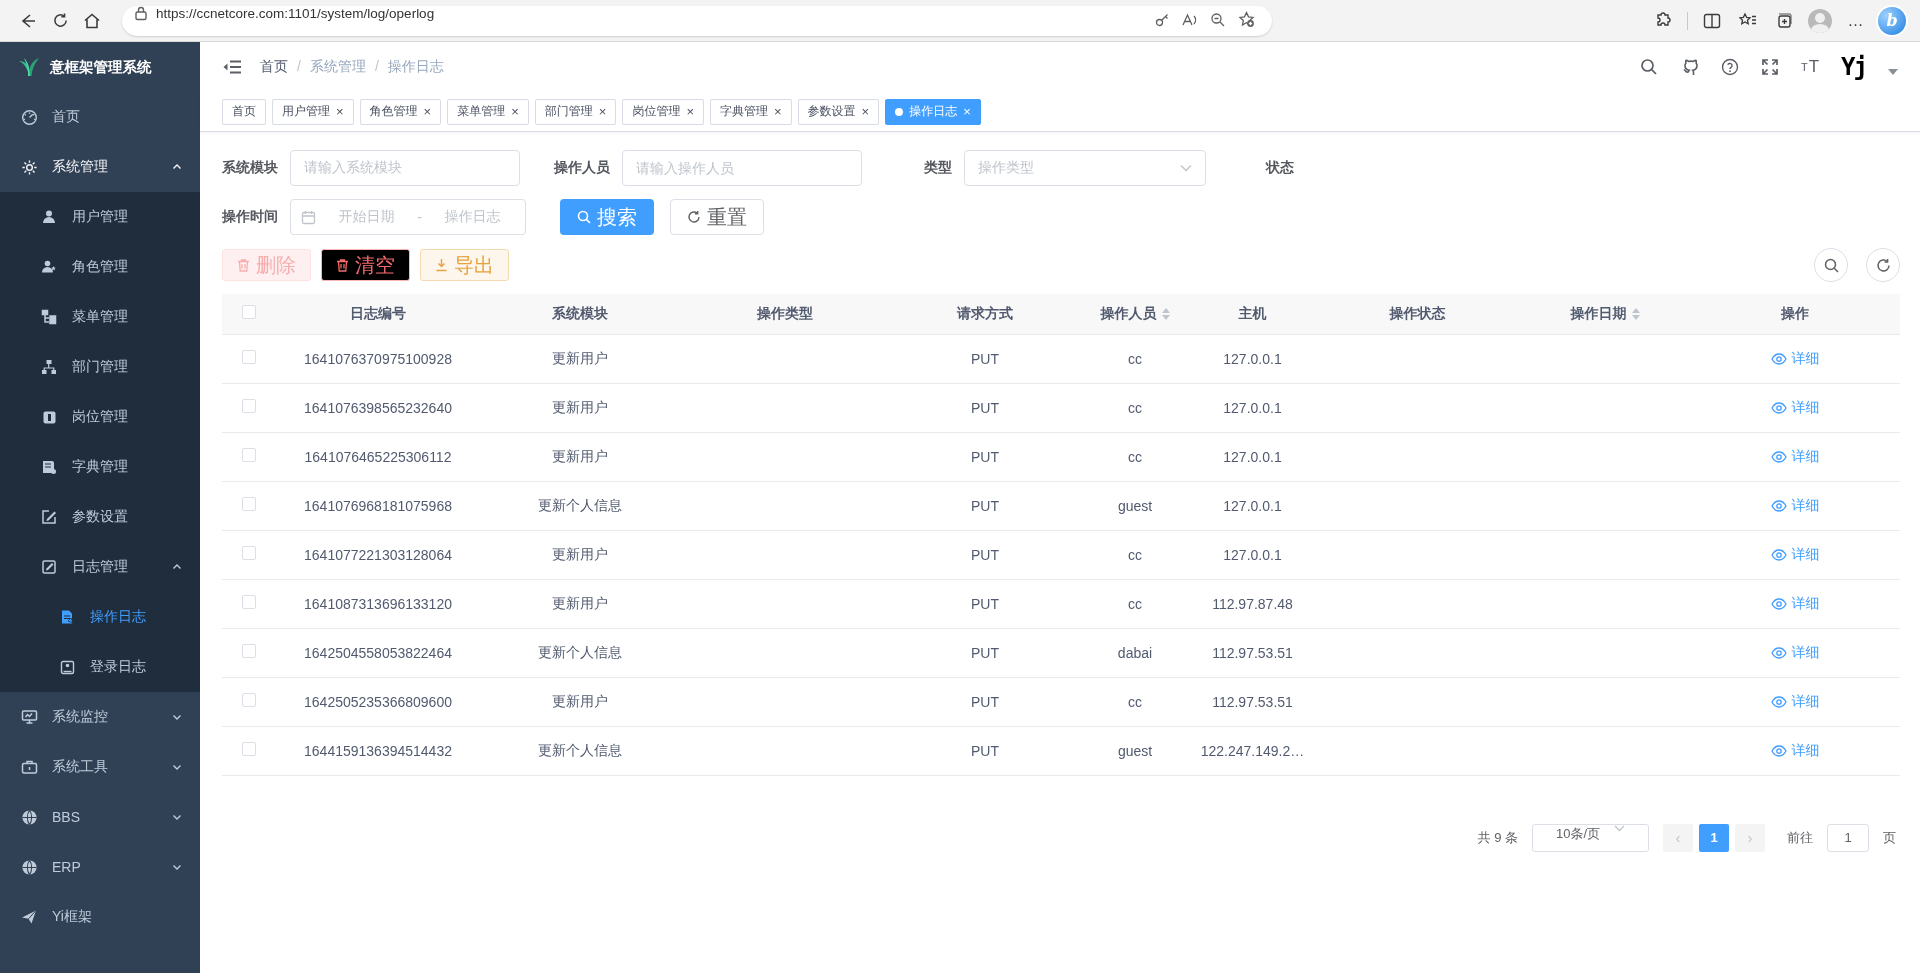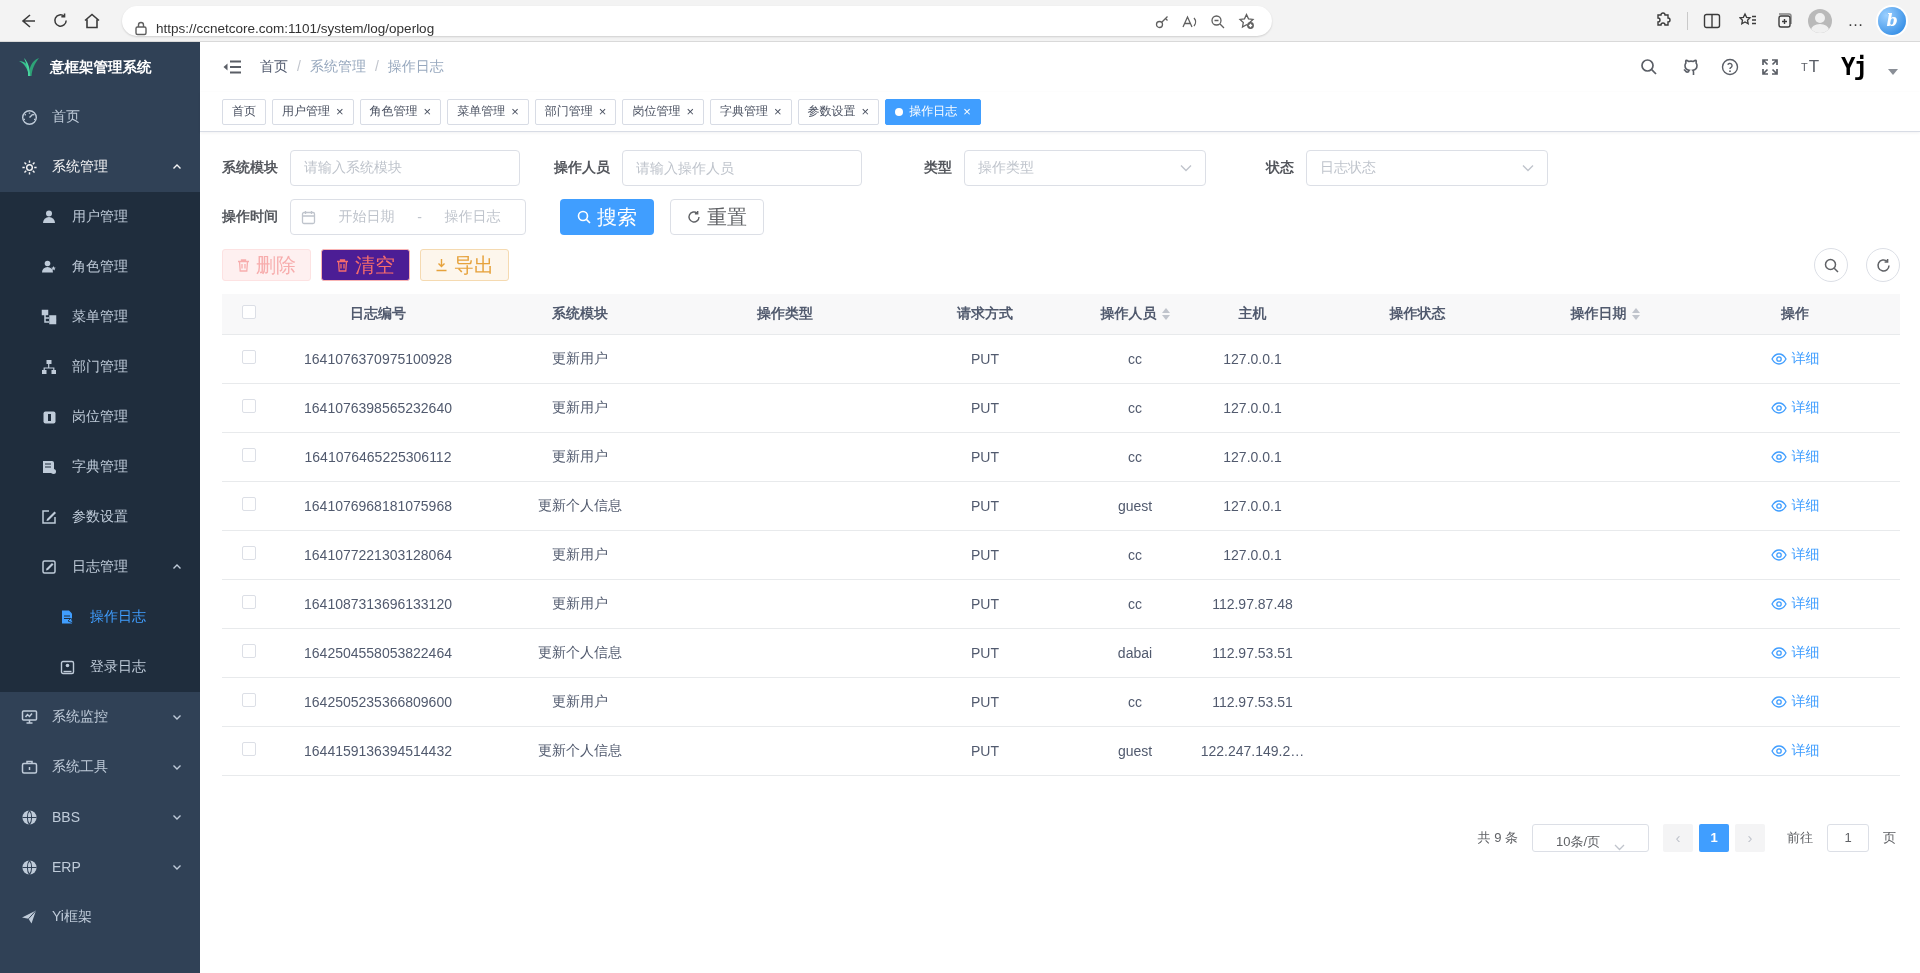--- a/index.html
+++ b/index.html
@@ -6,21 +6,21 @@
   html,body { width:1920px; height:973px; overflow:hidden; background:#fff;
     font-family:"Liberation Sans","DejaVu Sans",sans-serif; }
   svg { display:block; }
 
   
   .browser { height:42px; background:#f3f3f3; border-bottom:1px solid #d9d9d9;
     display:flex; align-items:center; padding:0 12px; }
   .b-btn { width:32px; height:32px; border-radius:6px; display:flex; align-items:center;
     justify-content:center; color:#3b3b3b; cursor:pointer; flex:none; }
   .url-pill { width:1150px; height:30px; margin-left:14px; background:#fff; border-radius:16px;
-    box-shadow:0 1px 2px rgba(0,0,0,.15); display:flex; align-items:flex-end; padding:0 12px;
+    box-shadow:0 1px 2px rgba(0,0,0,.15); display:flex; align-items:flex-start; padding:0 12px;
     font-size:13.5px; color:#333; }
   .url-text { margin-left:8px; white-space:nowrap; }
   .pill-spacer { flex:1; }
   .pill-ico { width:28px; height:28px; display:flex; align-items:center; justify-content:center;
     color:#5f5f5f; cursor:pointer; flex:none; }
   .chrome-right { display:flex; align-items:center; margin-left:14px; gap:4px; flex:1;
     justify-content:flex-end; }
   .v-div { width:1px; height:18px; background:#c9c9c9; margin:0 4px; }
   .avatar-circ { width:24px; height:24px; border-radius:50%; background:#b9b9b9; position:relative; overflow:hidden; }
   .avatar-circ:before { content:""; position:absolute; top:4px; left:7px; width:10px; height:10px;
@@ -87,21 +87,21 @@
     display:flex; align-items:center; padding:0 10px; gap:8px; font-size:14px; cursor:text; }
   .date-range .ph { color:#bfc4cc; flex:1; text-align:center; }
   .date-range .sep { color:#bfc4cc; }
 
   .btn { height:36px; border-radius:4px; border:1px solid transparent; font-size:20px;
     display:inline-flex; align-items:center; gap:6px; padding:0 16px; cursor:pointer; background:#fff; }
   .btn-primary { background:#409EFF; color:#fff; }
   .btn-default { border-color:#dcdfe6; color:#606266; }
   .btn-sm { height:32px; padding:0 14px; border-radius:3px; }
   .btn-danger-disabled { background:#fef0f0; border-color:#fde2e2; color:#f7adad; cursor:not-allowed; }
-  .btn-danger { background:#4c1d95; border-color:#f9b4b4; color:#f56c6c; }
+  .btn-danger { background:#000000; border-color:#f9b4b4; color:#f56c6c; }
   .btn-warning { background:#fdf6ec; border-color:#f5dab1; color:#e6a23c; }
 
   .toolbar { display:flex; align-items:center; gap:10px; margin:2px 0 12px 0; }
   .toolbar-spacer { flex:1; }
   .circle-btn { width:34px; height:34px; border-radius:50%; border:1px solid #dcdfe6; background:#fff;
     color:#606266; display:flex; align-items:center; justify-content:center; cursor:pointer; }
   .circle-btn + .circle-btn { margin-left:8px; }
 
   
   table.log { width:100%; border-collapse:collapse; font-size:14px; table-layout:fixed; }
@@ -116,21 +116,21 @@
   .caret-down { width:0; height:0; border-left:4px solid transparent; border-right:4px solid transparent;
     border-top:5px solid #c0c4cc; }
   .checkbox { width:14px; height:14px; border:1px solid #dcdfe6; border-radius:2px; background:#fff;
     display:inline-block; cursor:pointer; }
   .link-detail { color:#409EFF; display:inline-flex; align-items:center; gap:5px; cursor:pointer; }
 
   
   .pagination { display:flex; align-items:center; justify-content:flex-end; gap:14px;
     margin-top:48px; font-size:13px; color:#606266; padding-right:4px; }
   .pg-select { width:117px; height:28px; border:1px solid #dcdfe6; border-radius:3px; display:flex;
-    align-items:flex-end; justify-content:center; gap:14px; cursor:pointer; background:#fff; }
+    align-items:flex-start; justify-content:center; gap:14px; cursor:pointer; background:#fff; }
   .pg-select .sel-caret { color:#c0c4cc; }
   .pg-btn { width:30px; height:28px; background:#f4f4f5; color:#c0c4cc; border-radius:2px;
     display:flex; align-items:center; justify-content:center; font-size:15px; cursor:pointer; }
   .pg-page { width:30px; height:28px; background:#409EFF; color:#fff; border-radius:2px;
     display:flex; align-items:center; justify-content:center; font-weight:bold; cursor:pointer; }
   .pg-group { display:flex; gap:6px; }
   .pg-goto-input { width:42px; height:28px; border:1px solid #dcdfe6; border-radius:3px;
     text-align:center; font-size:13px; color:#606266; }
 </style>
 </head>
@@ -533,28 +533,20 @@
         <span class="f-label">类型</span>
         <div class="f-select" style="margin-right:60px;">
           <span class="ph">操作类型</span>
           <span class="sel-caret">
             <svg width="12" height="8" viewBox="0 0 12 8" fill="none" stroke="currentColor" stroke-width="1.4">
                 <path d="M1 1.5 L6 6.5 L11 1.5"></path>
               </svg>
           </span>
         </div>
         <span class="f-label">状态</span>
-        <div class="f-select">
-          <span class="ph">日志状态</span>
-          <span class="sel-caret">
-            <svg width="12" height="8" viewBox="0 0 12 8" fill="none" stroke="currentColor" stroke-width="1.4">
-                <path d="M1 1.5 L6 6.5 L11 1.5"></path>
-              </svg>
-          </span>
-        </div>
       </div>
 
       <div class="form-row">
         <span class="f-label">操作时间</span>
         <div class="date-range" style="margin-right:34px;">
           <svg width="15" height="15" viewBox="0 0 15 15" fill="none" stroke="#bfc4cc" stroke-width="1.3">
               <rect x="1.5" y="2.5" width="12" height="11" rx="1.5"></rect>
               <path d="M1.5 6 H13.5 M4.5 1 V4 M10.5 1 V4"></path>
             </svg>
           <span class="ph">开始日期</span>

